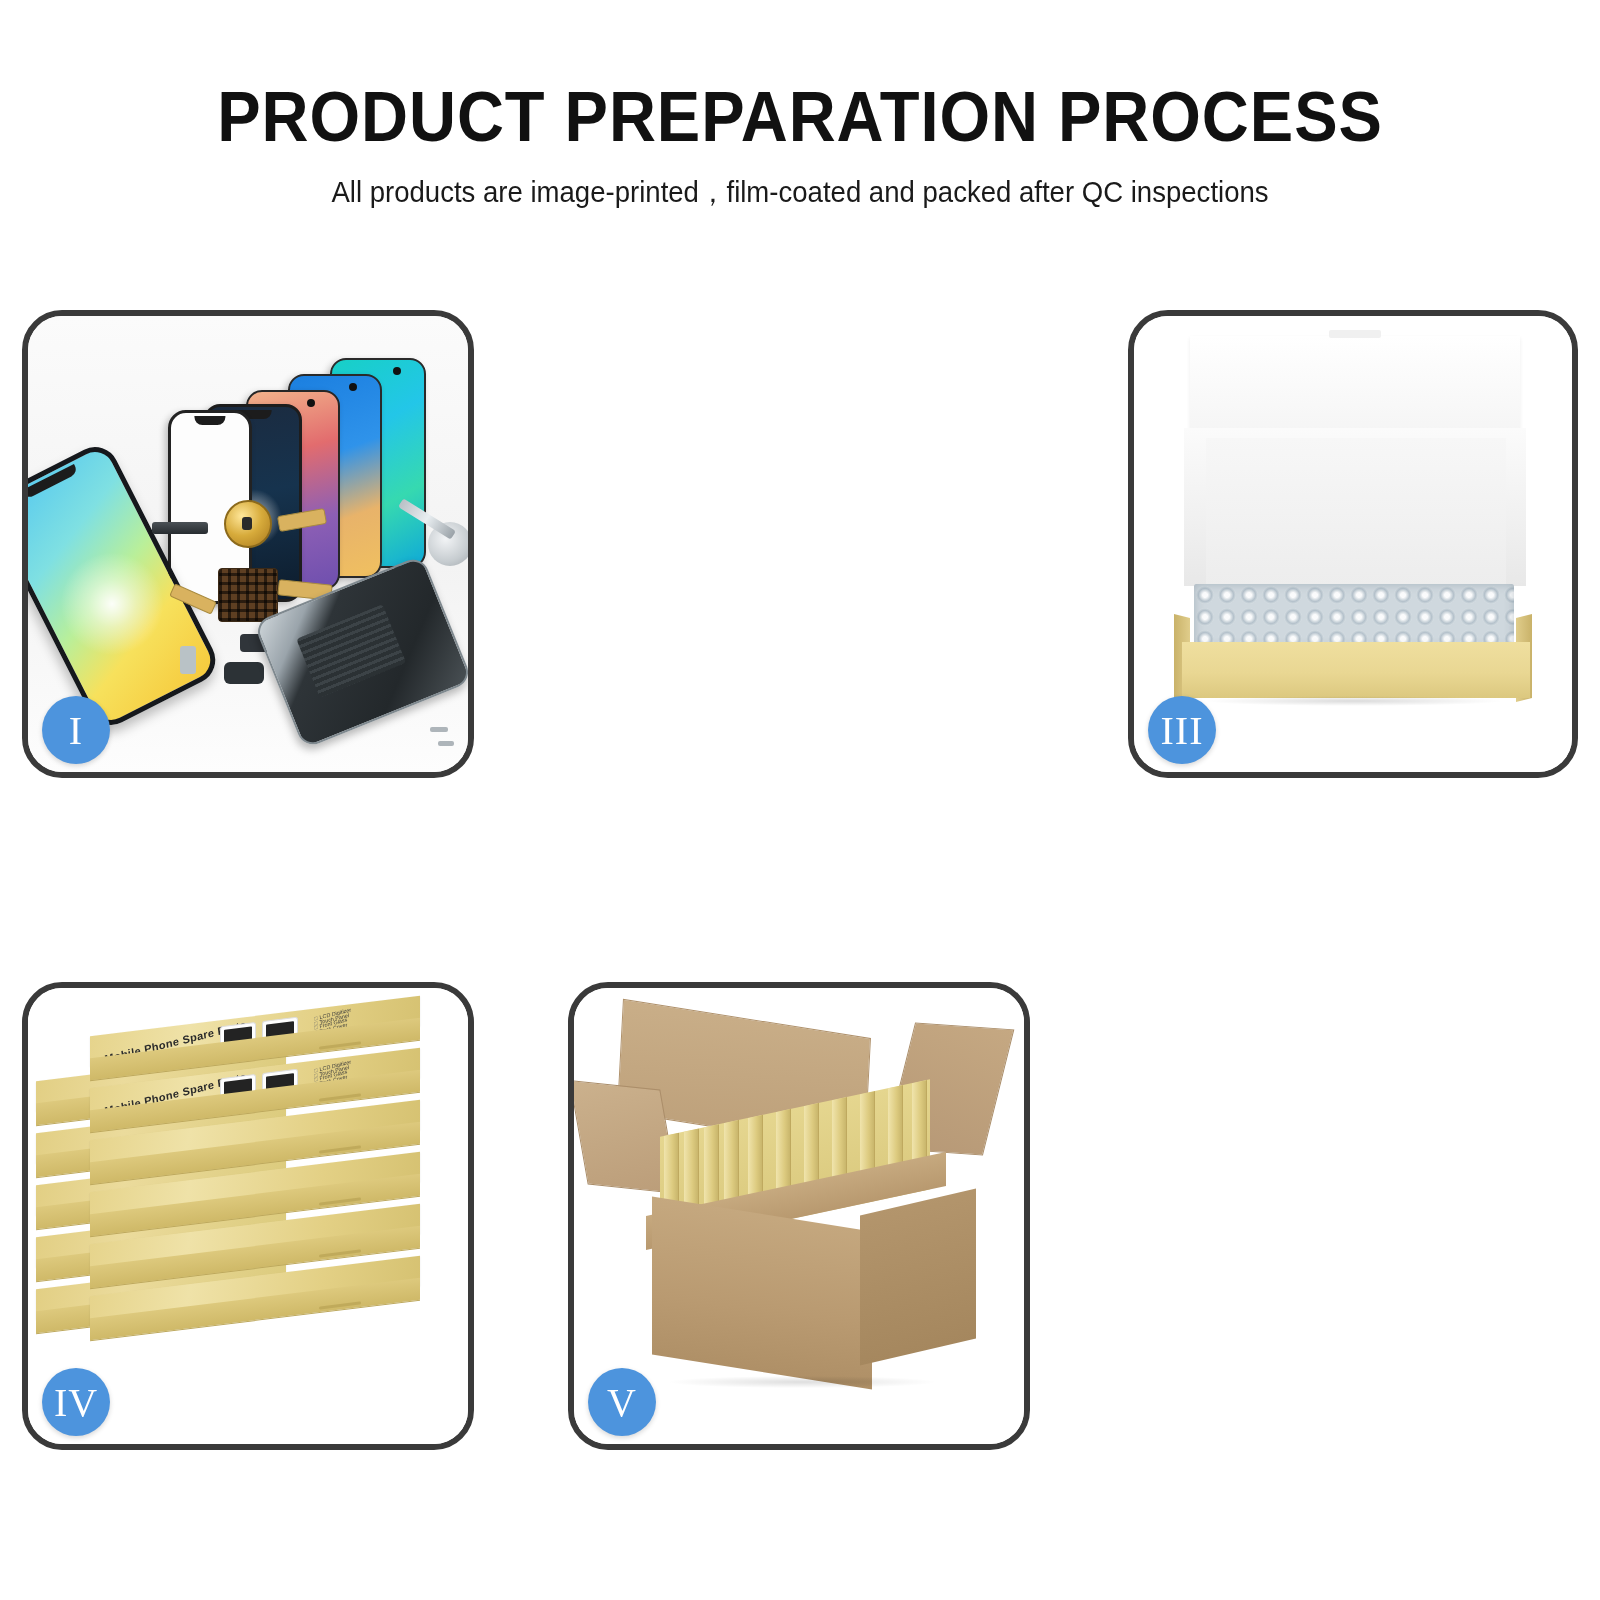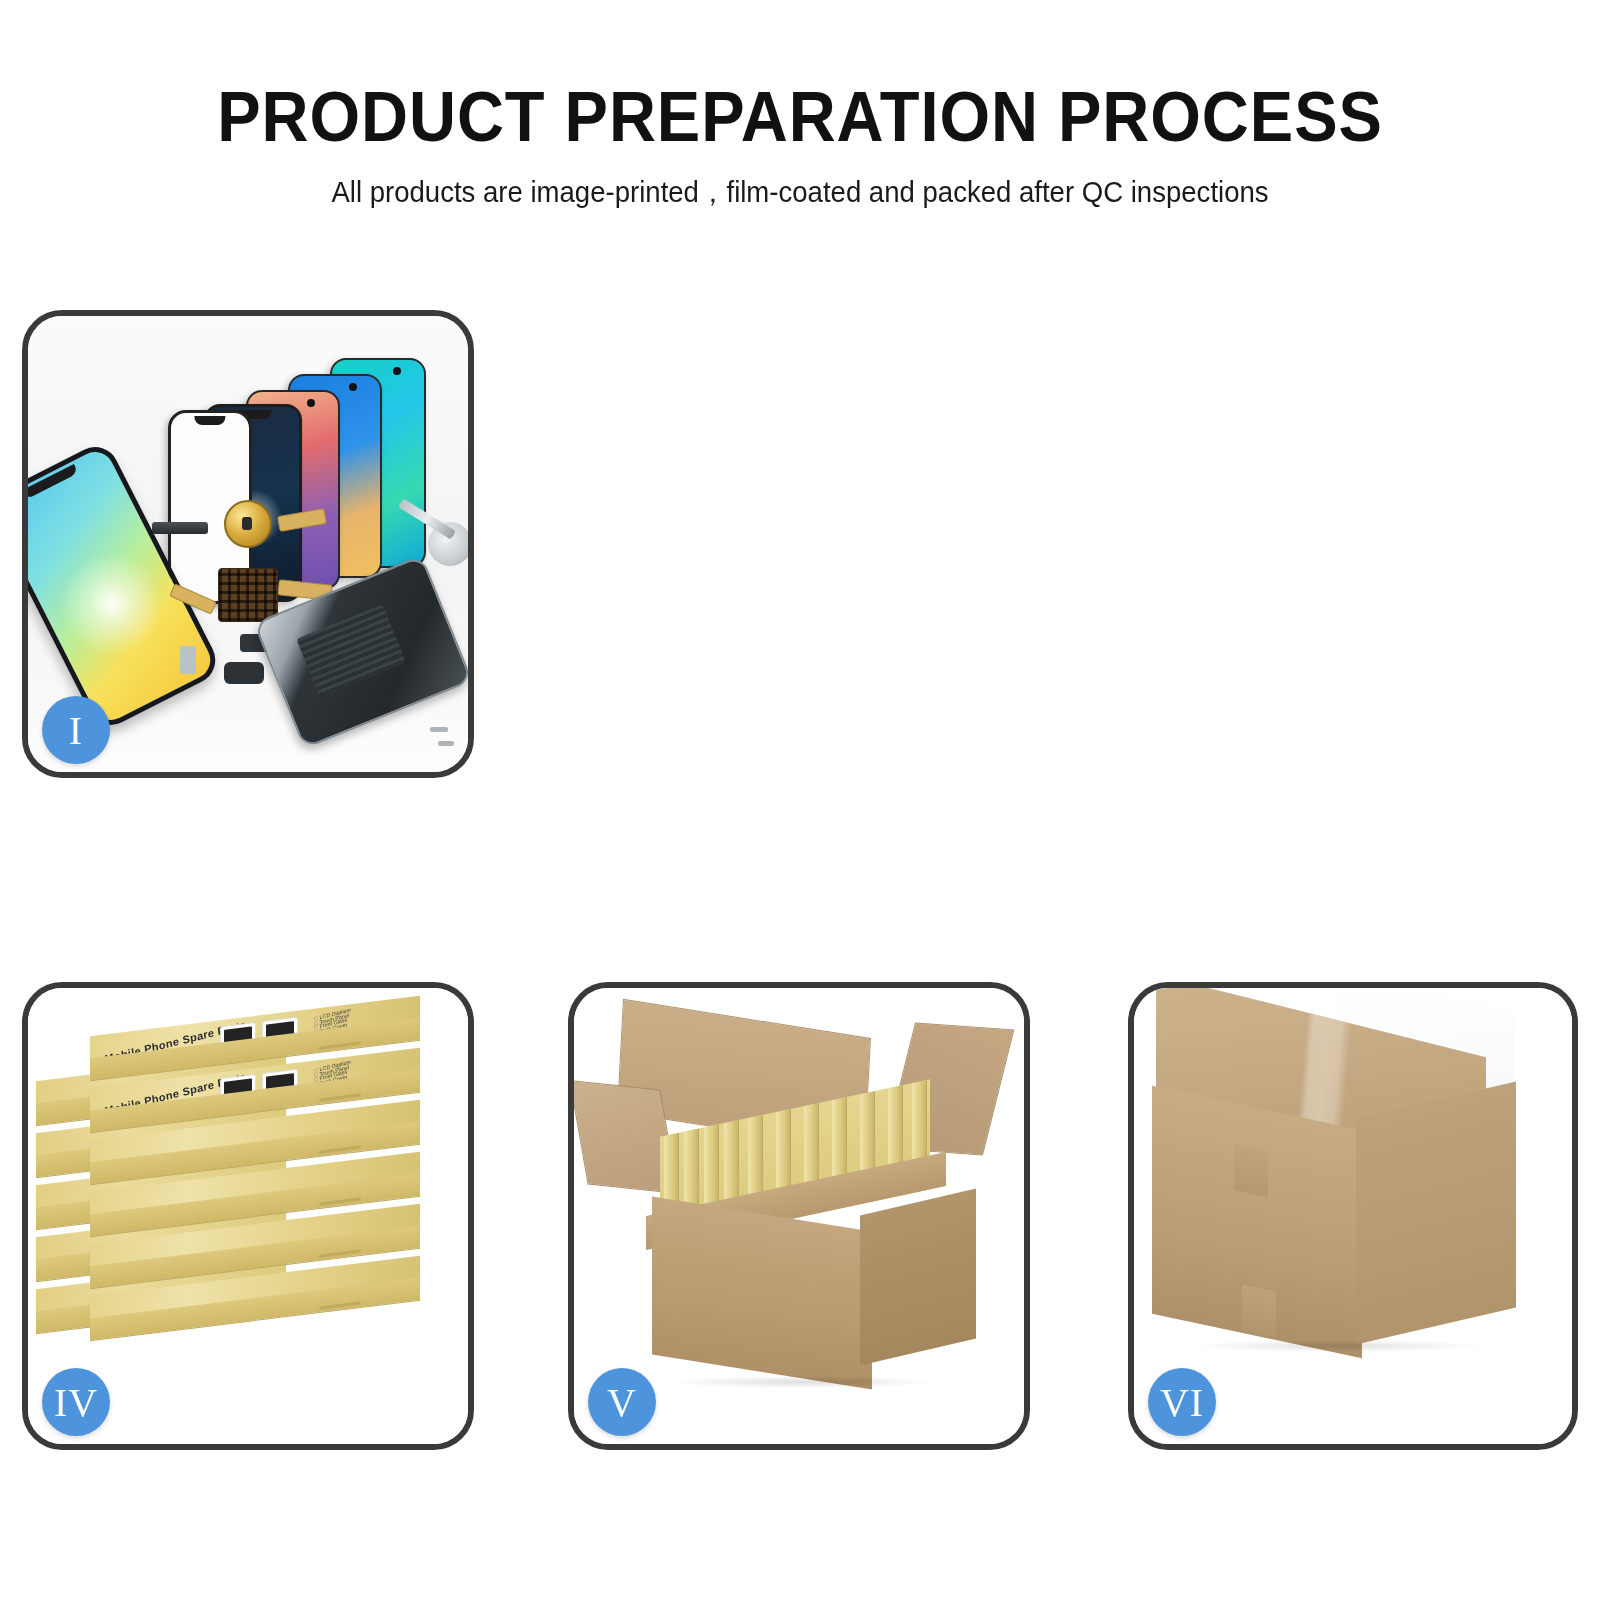--- a/index.html
+++ b/index.html
@@ -320,20 +320,35 @@
         <div class="s1-brush"></div>
         <div class="s1-tool"></div>
         <div class="part" style="right:20px;bottom:40px;width:18px;height:5px;border-radius:2px;background:#aeb5ba;"></div>
         <div class="part" style="right:14px;bottom:26px;width:16px;height:5px;border-radius:2px;background:#aeb5ba;"></div>
       </div>
     </div>
     <div class="badge">I</div>
   </div>
 
 
+  <div class="panel p3">
+    <div class="panel-inner">
+      <div class="scene3">
+        <div class="m3-lid"></div>
+        <div class="m3-back"></div>
+        <div class="m3-backin"></div>
+        <div class="m3-bubble"></div>
+        <div class="m3-sideL"></div>
+        <div class="m3-sideR"></div>
+        <div class="m3-front"></div>
+        <div class="m3-shadow"></div>
+      </div>
+    </div>
+    <div class="badge">III</div>
+  </div>
 
   <div class="panel p4">
     <div class="panel-inner">
       <div class="scene4">
 
         <div class="stackback">
           <div class="gbox gbox-sm">
               <div class="top"></div>
               <div class="face"></div>
               <div class="notchline"></div>
@@ -453,29 +468,14 @@
         </div>
         <div class="c5-rim"></div>
         <div class="c5-front"></div>
         <div class="c5-side"></div>
         <div class="c5-shadow"></div>
       </div>
     </div>
     <div class="badge">V</div>
   </div>
 
-  <div class="panel p6">
-    <div class="panel-inner">
-      <div class="scene6">
-        <div class="c6-sheet"></div>
-        <div class="c6-top"></div>
-        <div class="c6-tape"></div>
-        <div class="c6-front"></div>
-        <div class="c6-side"></div>
-        <div class="c6-tab c6-tab1"></div>
-        <div class="c6-tab c6-tab2"></div>
-        <div class="c6-shadow"></div>
-      </div>
-    </div>
-    <div class="badge">VI</div>
-  </div>
 
 </div>
 
 </body></html>

